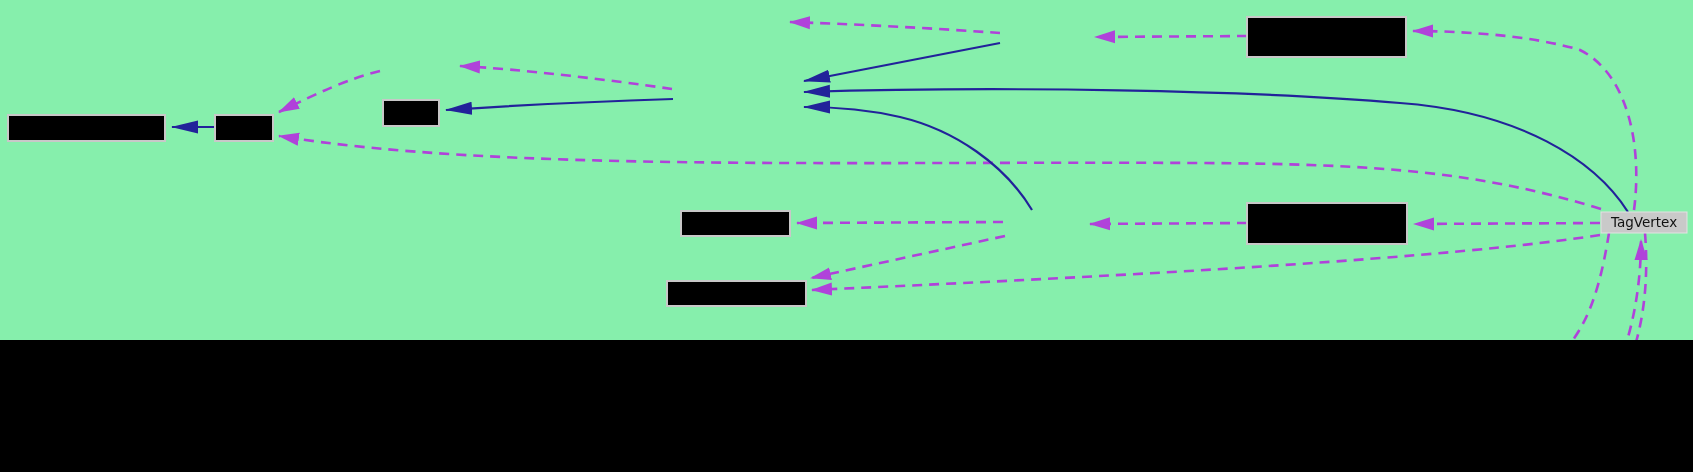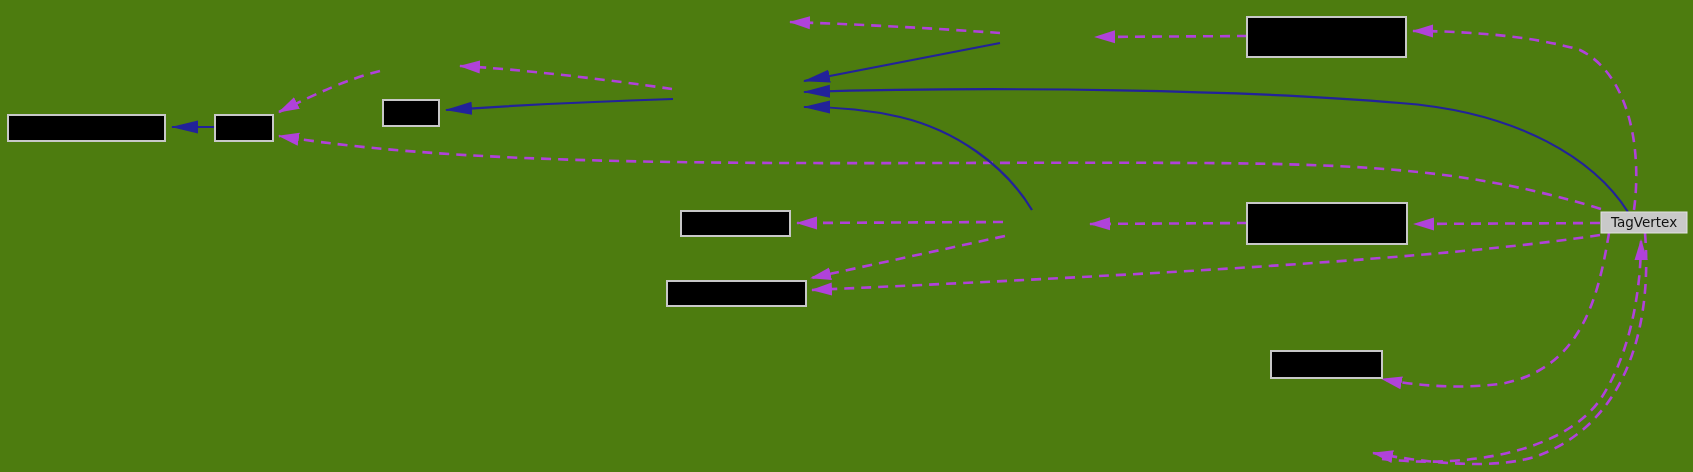--- a/index.html
+++ b/index.html
@@ -3,22 +3,22 @@
 <meta charset="utf-8">
 <style>
   html, body {
     margin: 0;
     padding: 0;
     background: #000;
   }
   .stage {
     position: relative;
     width: 1693px;
-    height: 472px;
-    background: #4d7c0f;
+    height: 340px;
+    background: #86efac;
     overflow: hidden;
     font-family: "DejaVu Sans", "Liberation Sans", sans-serif;
   }
   svg { display: block; }
   .center-label {
     font-family: "DejaVu Sans", "Liberation Sans", sans-serif;
     font-size: 13.5px;
     fill: #111;
   }
 </style>

